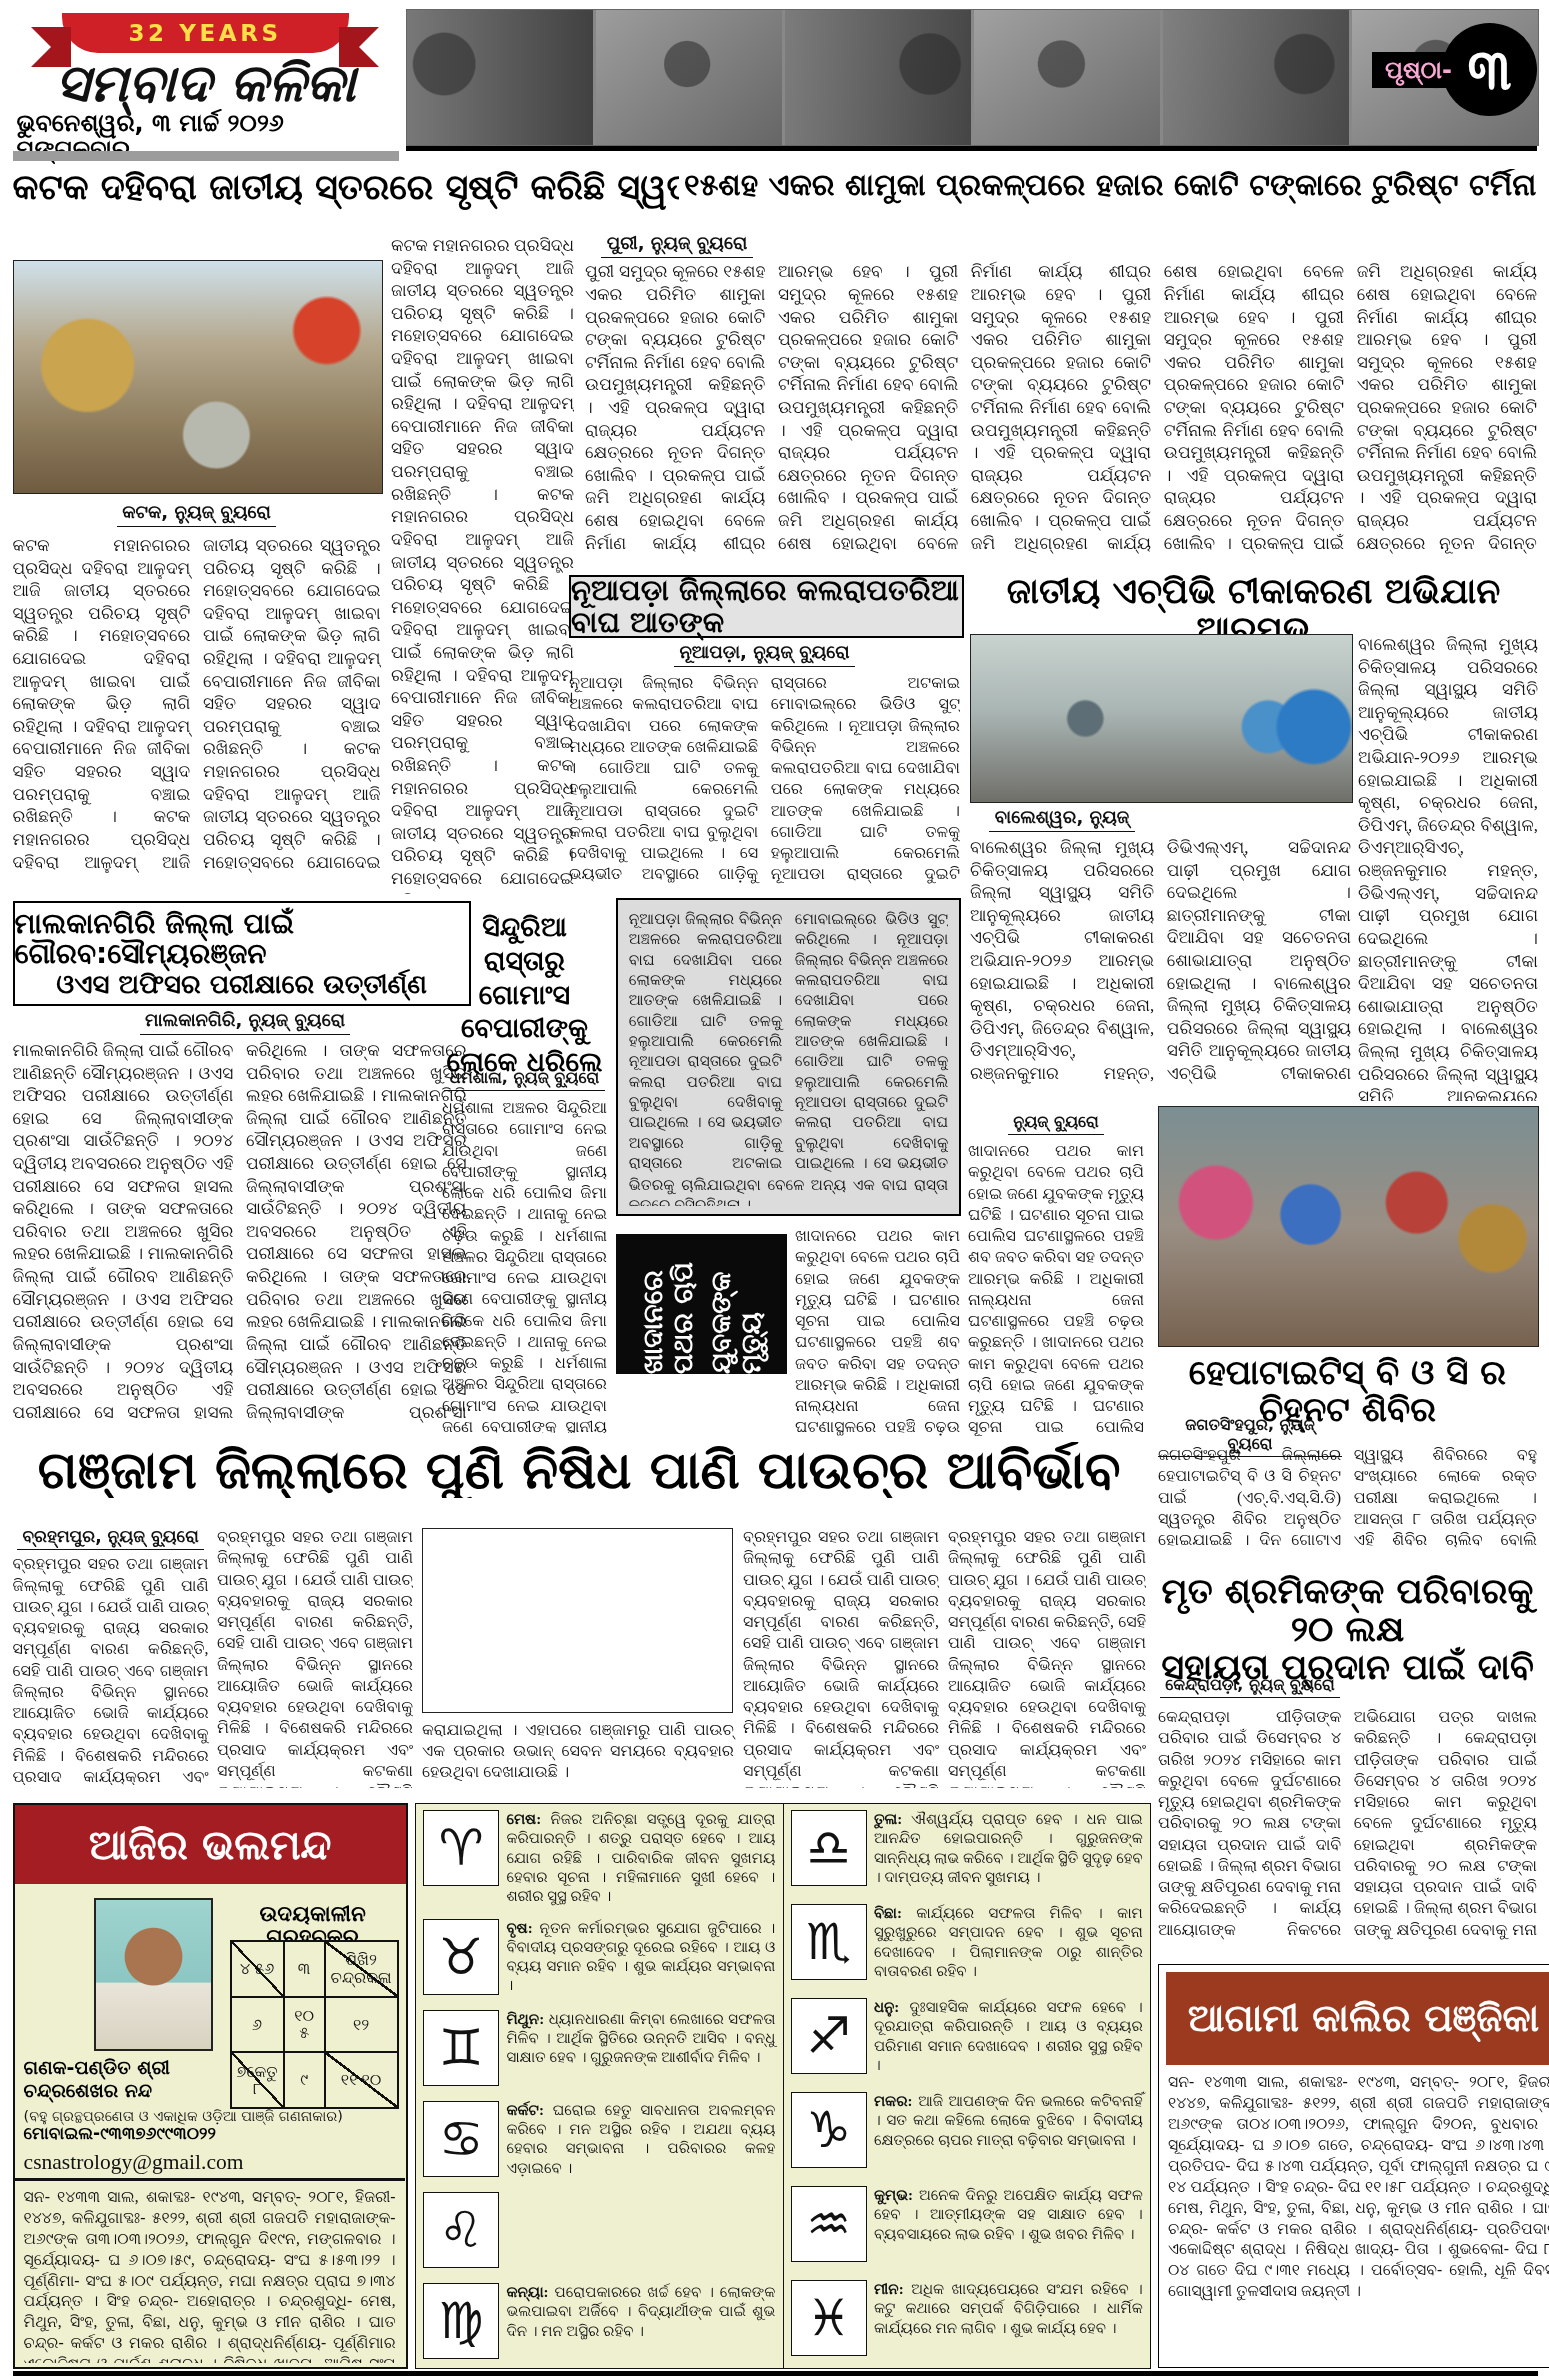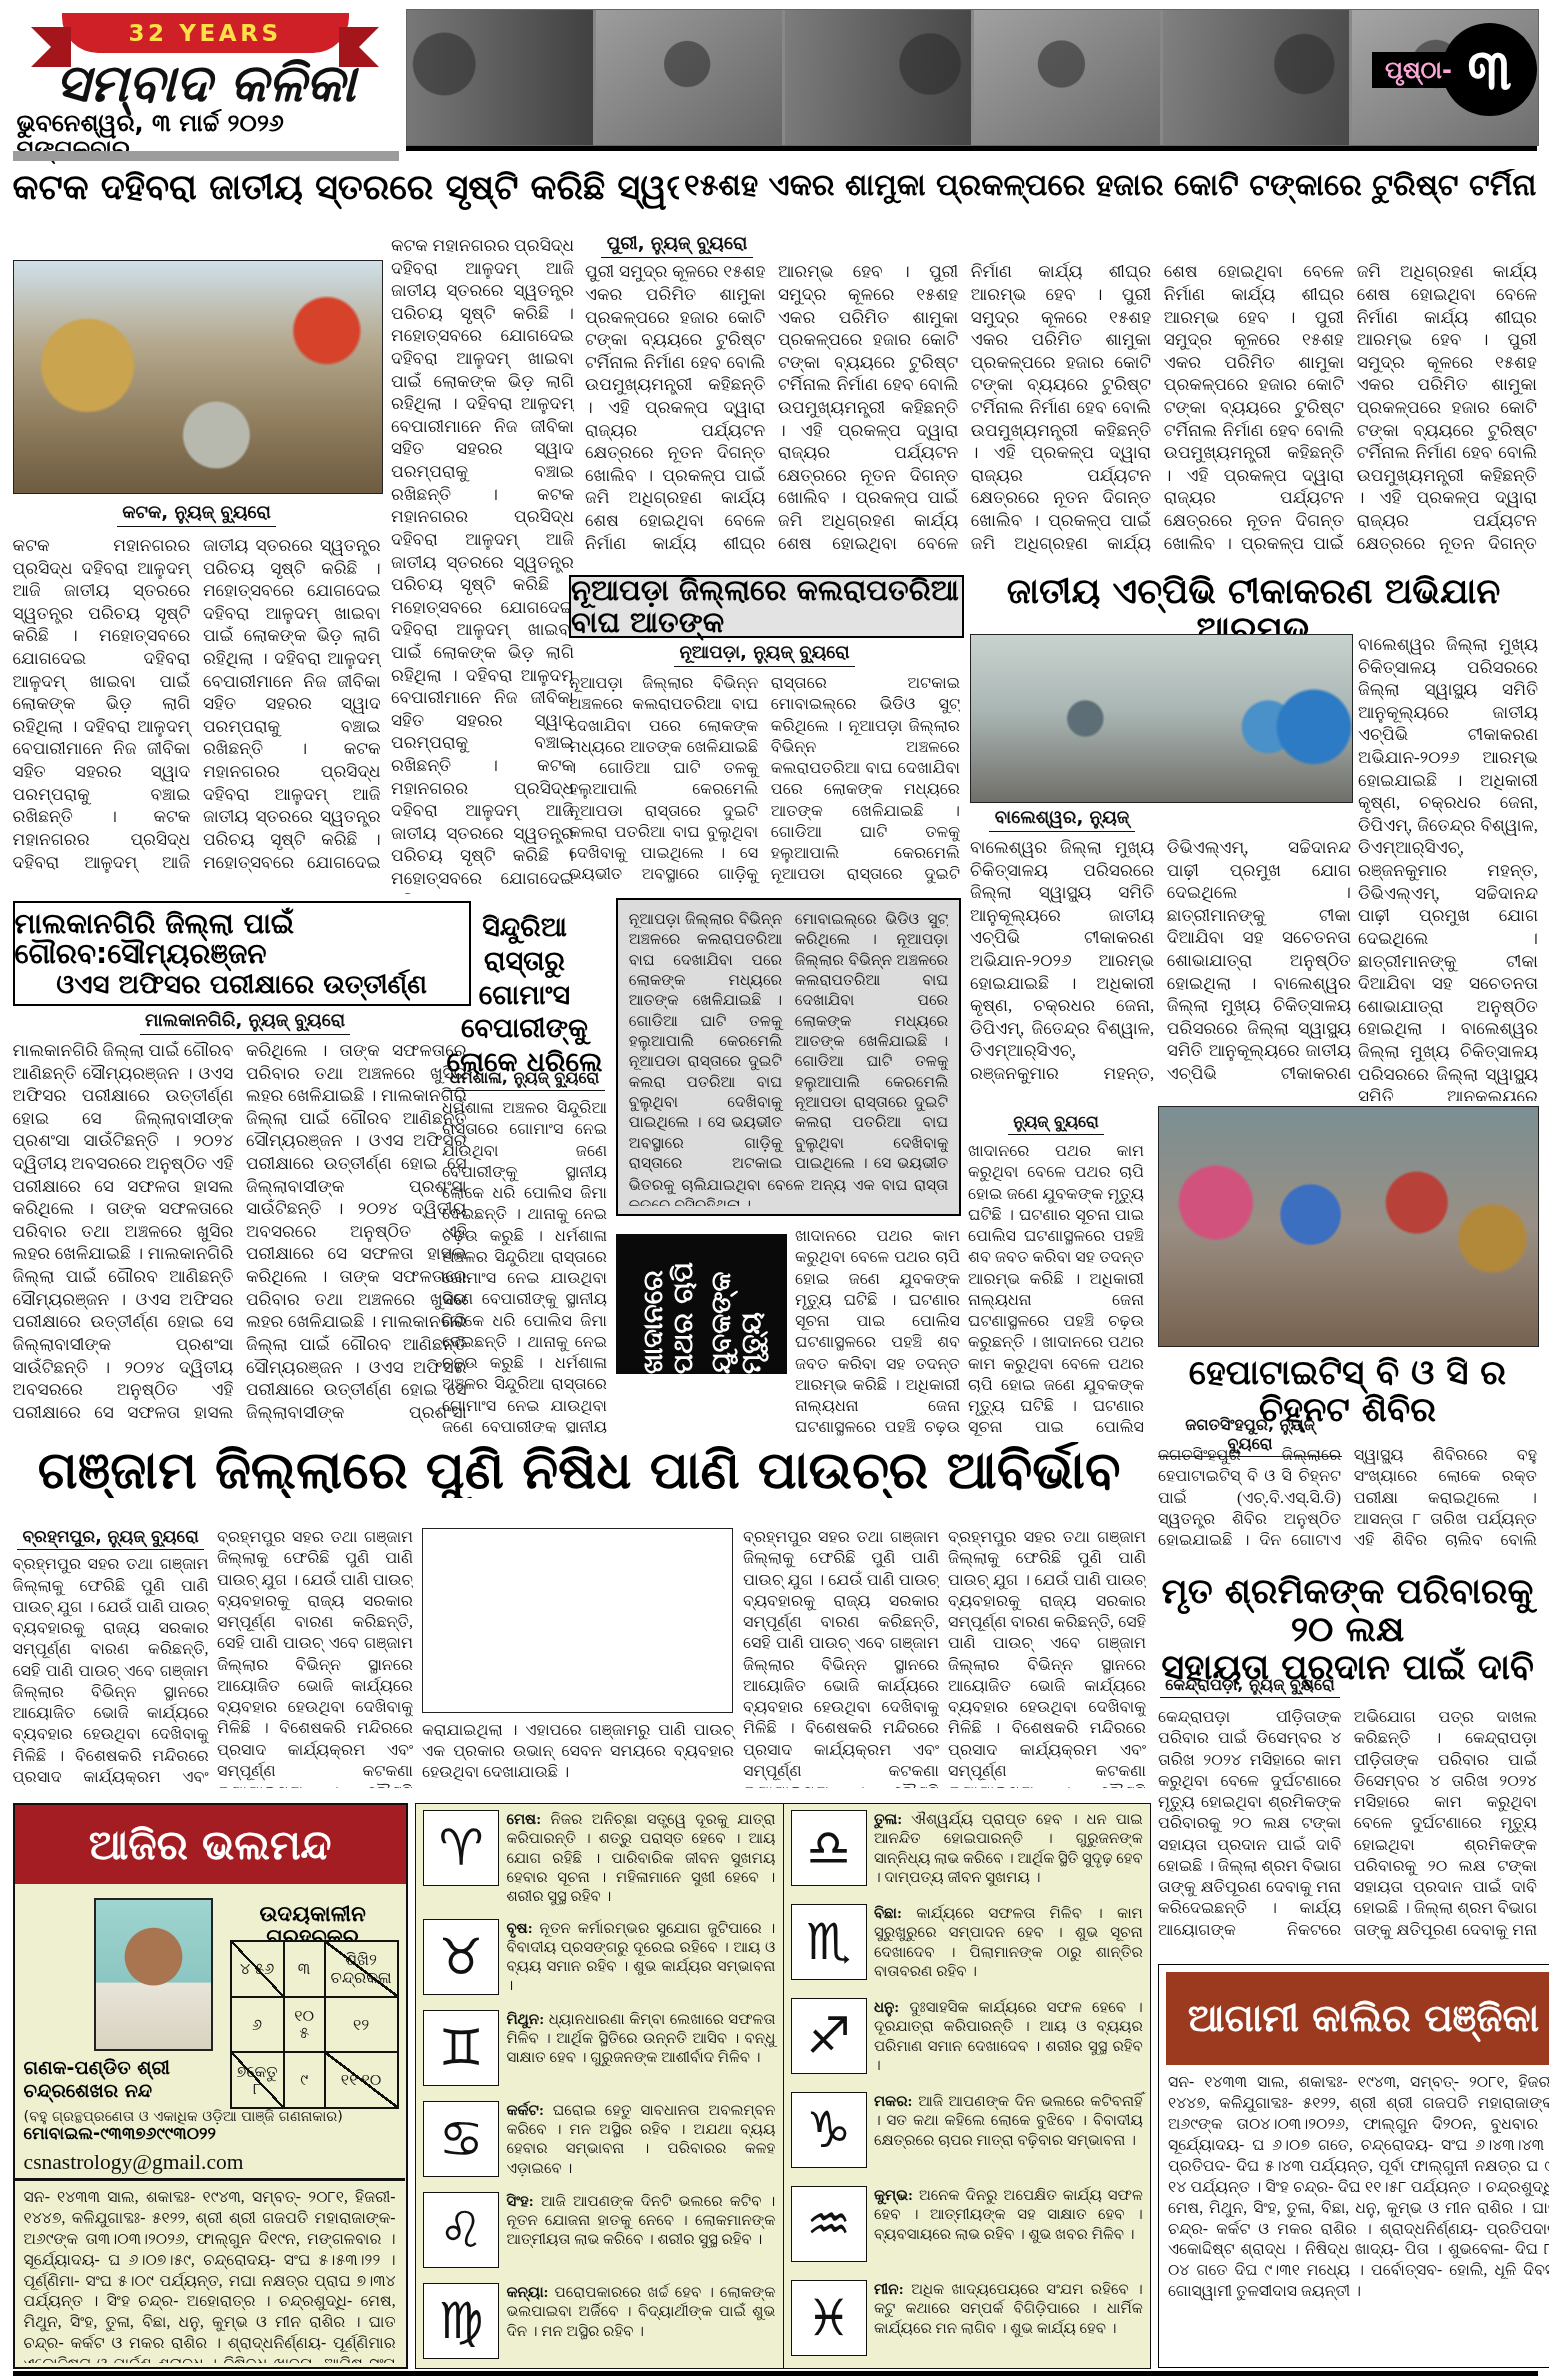--- a/index.html
+++ b/index.html
@@ -233,21 +233,20 @@
         <div class="horo-row">
           <div class="horo-icon">♊</div>
           <div class="horo-text"><b>ମିଥୁନ: </b>ଧ୍ୟାନଧାରଣା କିମ୍ବା ଲେଖାରେ ସଫଳତା ମିଳିବ । ଆର୍ଥିକ ସ୍ଥିତିରେ ଉନ୍ନତି ଆସିବ । ବନ୍ଧୁ ସାକ୍ଷାତ ହେବ । ଗୁରୁଜନଙ୍କ ଆଶୀର୍ବାଦ ମିଳିବ ।</div>
         </div>
         <div class="horo-row">
           <div class="horo-icon">♋</div>
           <div class="horo-text"><b>କର୍କଟ: </b>ଘରୋଇ ହେତୁ ସାବଧାନତା ଅବଲମ୍ବନ କରିବେ । ମନ ଅସ୍ଥିର ରହିବ । ଅଯଥା ବ୍ୟୟ ହେବାର ସମ୍ଭାବନା । ପରିବାରର କଳହ ଏଡ଼ାଇବେ ।</div>
         </div>
         <div class="horo-row">
           <div class="horo-icon">♌</div>
-          <div class="horo-text"><b>ସିଂହ: </b>ଆଜି ଆପଣଙ୍କ ଦିନଟି ଭଲରେ କଟିବ । ନୂତନ ଯୋଜନା ହାତକୁ ନେବେ । ଲୋକମାନଙ୍କ ଆତ୍ମୀୟତା ଲାଭ କରିବେ । ଶରୀର ସୁସ୍ଥ ରହିବ ।</div>
         </div>
         <div class="horo-row">
           <div class="horo-icon">♍</div>
           <div class="horo-text"><b>କନ୍ୟା: </b>ପରୋପକାରରେ ଖର୍ଚ୍ଚ ହେବ । ଲୋକଙ୍କ ଭଲପାଇବା ଅର୍ଜିବେ । ବିଦ୍ୟାର୍ଥୀଙ୍କ ପାଇଁ ଶୁଭ ଦିନ । ମନ ଅସ୍ଥିର ରହିବ ।</div>
         </div>
       </div>
     <div class="horo-col" id="horoR">
         <div class="horo-row">
           <div class="horo-icon">♎</div>
           <div class="horo-text"><b>ତୁଳା: </b>ଐଶ୍ୱର୍ଯ୍ୟ ପ୍ରାପ୍ତ ହେବ । ଧନ ପାଇ ଆନନ୍ଦିତ ହୋଇପାରନ୍ତି । ଗୁରୁଜନଙ୍କ ସାନ୍ନିଧ୍ୟ ଲାଭ କରିବେ । ଆର୍ଥିକ ସ୍ଥିତି ସୁଦୃଢ଼ ହେବ । ଦାମ୍ପତ୍ୟ ଜୀବନ ସୁଖମୟ ।</div>

